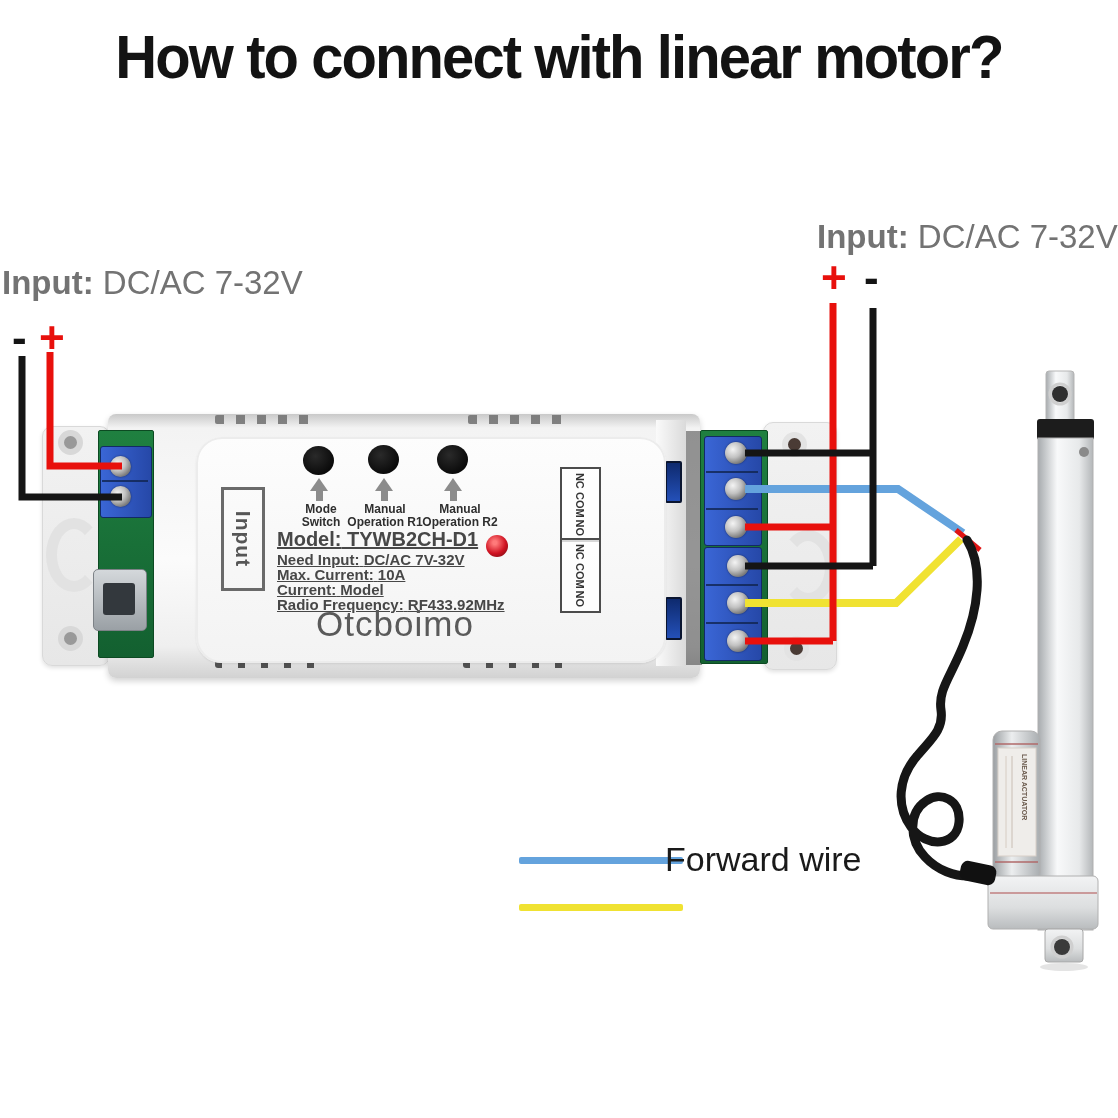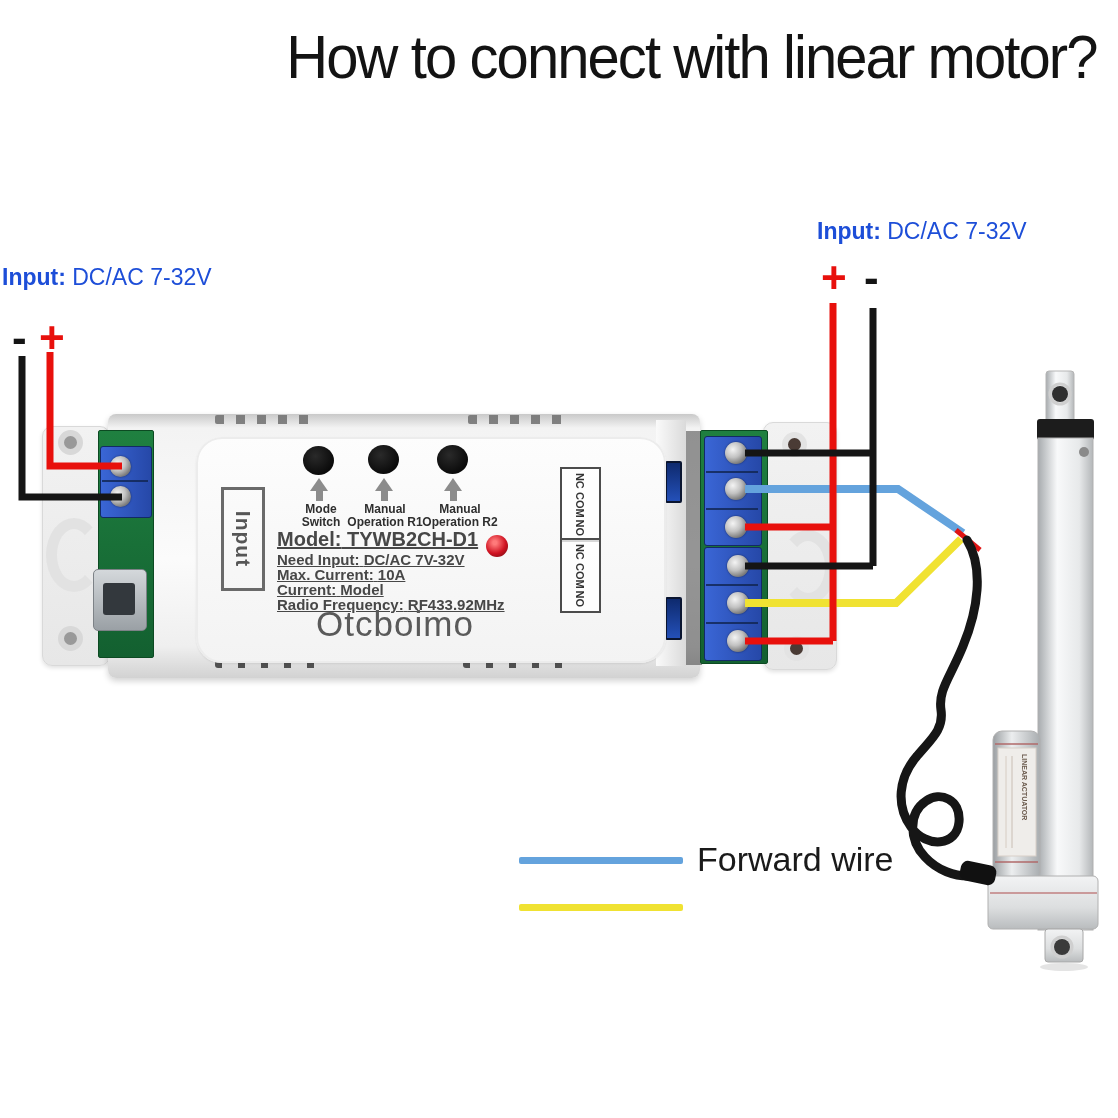--- a/index.html
+++ b/index.html
@@ -1,24 +1,24 @@
 <!DOCTYPE html>
 <html><head>
 <meta charset="utf-8">
 <style>
   html,body{margin:0;padding:0;background:#fff;}
   #canvas{position:relative;width:1118px;height:1118px;background:#fff;overflow:hidden;
           font-family:"Liberation Sans",sans-serif;color:#111;}
   .abs{position:absolute;}
 
   
-  .title{top:22px;left:0;width:1118px;text-align:right;font-size:61px;font-weight:normal;
+  .title{top:22px;left:0;width:1118px;text-align:center;font-size:61px;font-weight:bold;
          color:#131313;letter-spacing:-2px;white-space:nowrap;}
   .title-inner{display:inline-block;transform:scaleX(.95);}
-  .power-label{font-size:23px;color:#1d4ed8;white-space:nowrap;}
+  .power-label{font-size:33px;color:#737373;white-space:nowrap;}
   .power-label b{font-weight:bold;}
   .sign{font-size:44px;font-weight:bold;line-height:40px;}
   .sign.neg{color:#141414;}
   .sign.pos{color:#e8100c;}
 
   
   .ear{background:linear-gradient(180deg,#f2f2f2,#e7e7e7);border:1px solid #d9d9d9;border-radius:10px;
        box-shadow:0 2px 4px rgba(0,0,0,.12);}
   .hole{border-radius:50%;}
   .hole.light{width:13px;height:13px;background:#999;border:6px solid #d8d8d8;}
@@ -255,16 +255,16 @@
     <rect x="960" y="863" width="36" height="20" rx="7" fill="#111" transform="rotate(12 978 873)"></rect>
 
     <path d="M833,303 V641 M745,527 H833 M745,641 H833" fill="none" stroke="#e8100c" stroke-width="7"></path>
     <path d="M873,308 V566 M745,453 H873 M745,566 H873" fill="none" stroke="#151515" stroke-width="7"></path>
 
     <path d="M50,352 V466 H122" fill="none" stroke="#e8100c" stroke-width="7"></path>
     <path d="M22,356 V497 H122" fill="none" stroke="#151515" stroke-width="7"></path>
   </svg>
 
   <div class="abs z4 legend-line" style="left:519px;top:857px;width:164px;background:#64a3dd;"></div>
-  <div class="abs z4 legend-text" style="left:697px;top:840px;">Forward wire</div>
+  <div class="abs z4 legend-text" style="left:665px;top:840px;">Forward wire</div>
   <div class="abs z4 legend-line" style="left:519px;top:904px;width:164px;background:#f0e232;"></div>
 
 </div>
 
 </body></html>

